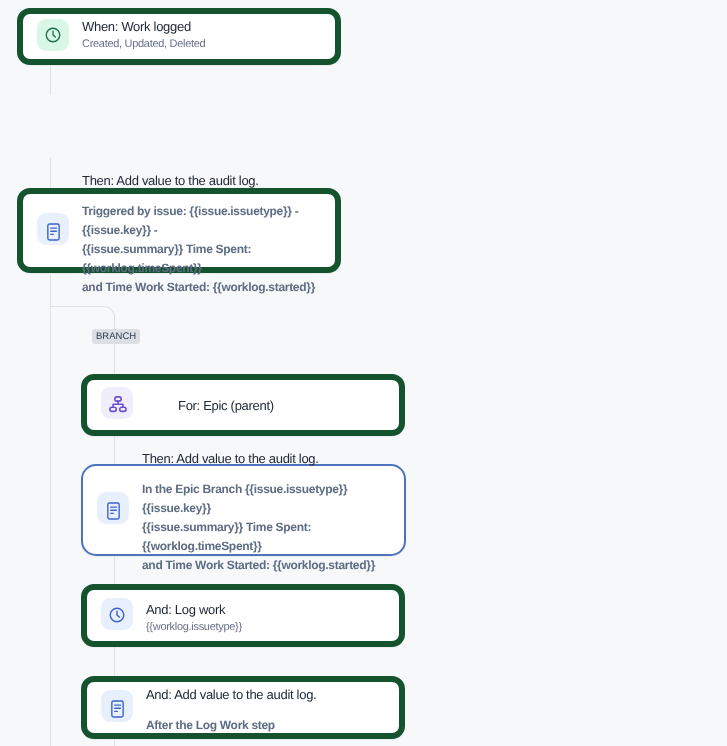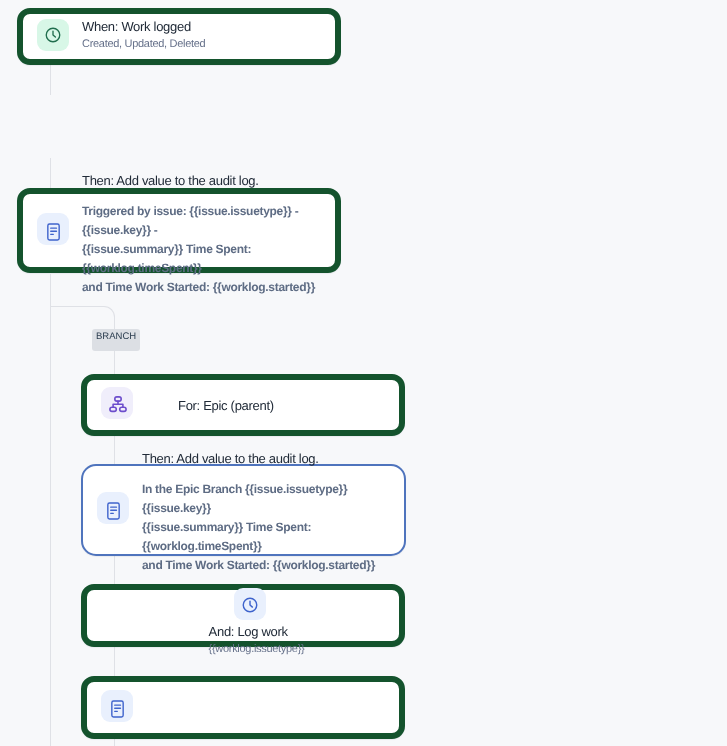--- a/index.html
+++ b/index.html
@@ -23,21 +23,21 @@
   .card.selected{border:2px solid #4f74bd;border-radius:15px;}
   .icon-box{width:32px;height:32px;border-radius:9px;position:relative;top:-2px;display:flex;align-items:center;justify-content:center;flex:none;}
   .texts{margin-left:13px;position:relative;top:0px;}
   .title{font-size:13px;line-height:15px;color:#212b38;letter-spacing:-0.3px;white-space:nowrap;}
   .sub{font-size:11px;line-height:13px;color:#66718a;letter-spacing:-0.3px;white-space:nowrap;margin-top:4px;}
   .sub.bold{font-weight:bold;color:#5e6c84;font-size:12px;line-height:19px;letter-spacing:-0.3px;white-space:pre-line;margin-top:14px;}
 
   
   .branch-badge{
     position:absolute;background:#dcdfe4;color:#2c3e50;border-radius:3px;
-    font-size:9.5px;letter-spacing:0px;padding:0 4px;height:22px;line-height:15px;
+    font-size:9.5px;letter-spacing:0px;padding:0 4px;height:15px;line-height:15px;
   }
 </style>
 </head>
 <body>
 
 <div class="canvas">
 
   <div class="vline" style="left:50px;top:65px;height:30px;"></div>
   <div class="vline" style="left:50px;top:158px;height:30px;"></div>
   <div class="vline" style="left:50px;top:274px;height:472px;"></div>
@@ -105,21 +105,21 @@
         </svg>
     </div>
     <div class="texts" style="width:250px;top:3px;">
       <div class="title">Then: Add value to the audit log.</div>
       <div class="sub bold">In the Epic Branch {{issue.issuetype}} {{issue.key}}
 {{issue.summary}} Time Spent: {{worklog.timeSpent}}
 and Time Work Started: {{worklog.started}}</div>
     </div>
   </div>
 
-  <div class="card" style="left:81px;top:584px;width:324px;height:63px;flex-direction:column;">
+  <div class="card" style="left:81px;top:584px;width:324px;height:63px;">
     <div class="icon-box" style="background:#e9f0fd;">
       <svg width="18" height="18" viewBox="0 0 24 24" style="position:relative;top:1px;" fill="none" stroke="#3e63cc" stroke-width="1.9" stroke-linecap="round" stroke-linejoin="round">
           <circle cx="12" cy="12" r="9"></circle>
           <polyline points="12,6.8 12,12 15.2,14.8"></polyline>
         </svg>
     </div>
     <div class="texts" style="top:2px;">
       <div class="title">And: Log work</div>
       <div class="sub">{{worklog.issuetype}}</div>
     </div>
@@ -127,15 +127,19 @@
 
   <div class="card" style="left:81px;top:676px;width:324px;height:63px;">
     <div class="icon-box" style="background:#e9f0fd;">
       <svg width="13" height="18" viewBox="0 0 14 19" style="position:relative;top:3px;" fill="none" stroke="#3e63cc" stroke-linecap="round">
           <rect x="0.9" y="0.9" width="12.2" height="17.2" rx="1.8" stroke-width="1.5"></rect>
           <line x1="4" y1="5.4" x2="10.2" y2="5.4" stroke-width="1.45"></line>
           <line x1="4" y1="8.7" x2="10.2" y2="8.7" stroke-width="1.45"></line>
           <line x1="4" y1="12" x2="6.8" y2="12" stroke-width="1.45"></line>
         </svg>
     </div>
+    <div class="texts" style="top:3px;">
+      <div class="title">And: Add value to the audit log.</div>
+      <div class="sub bold">After the Log Work step</div>
+    </div>
   </div>
 
 </div>
 
 </body></html>

